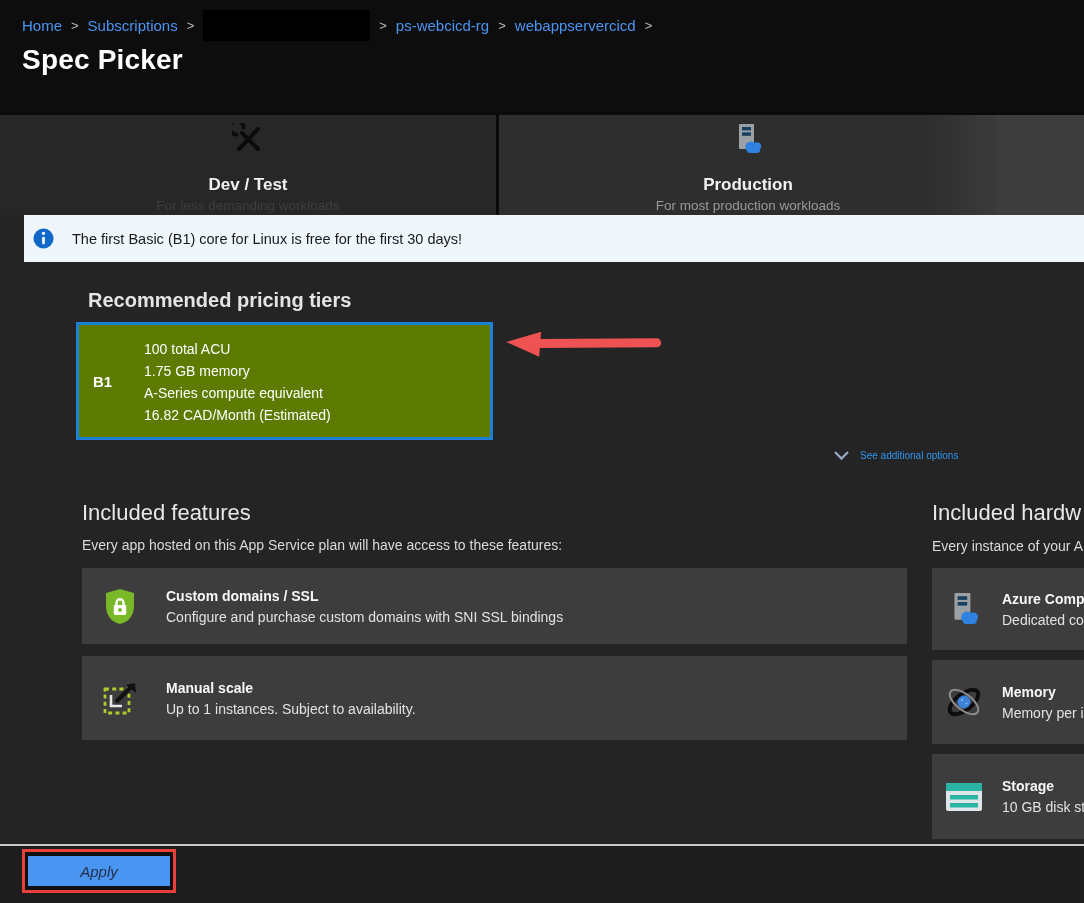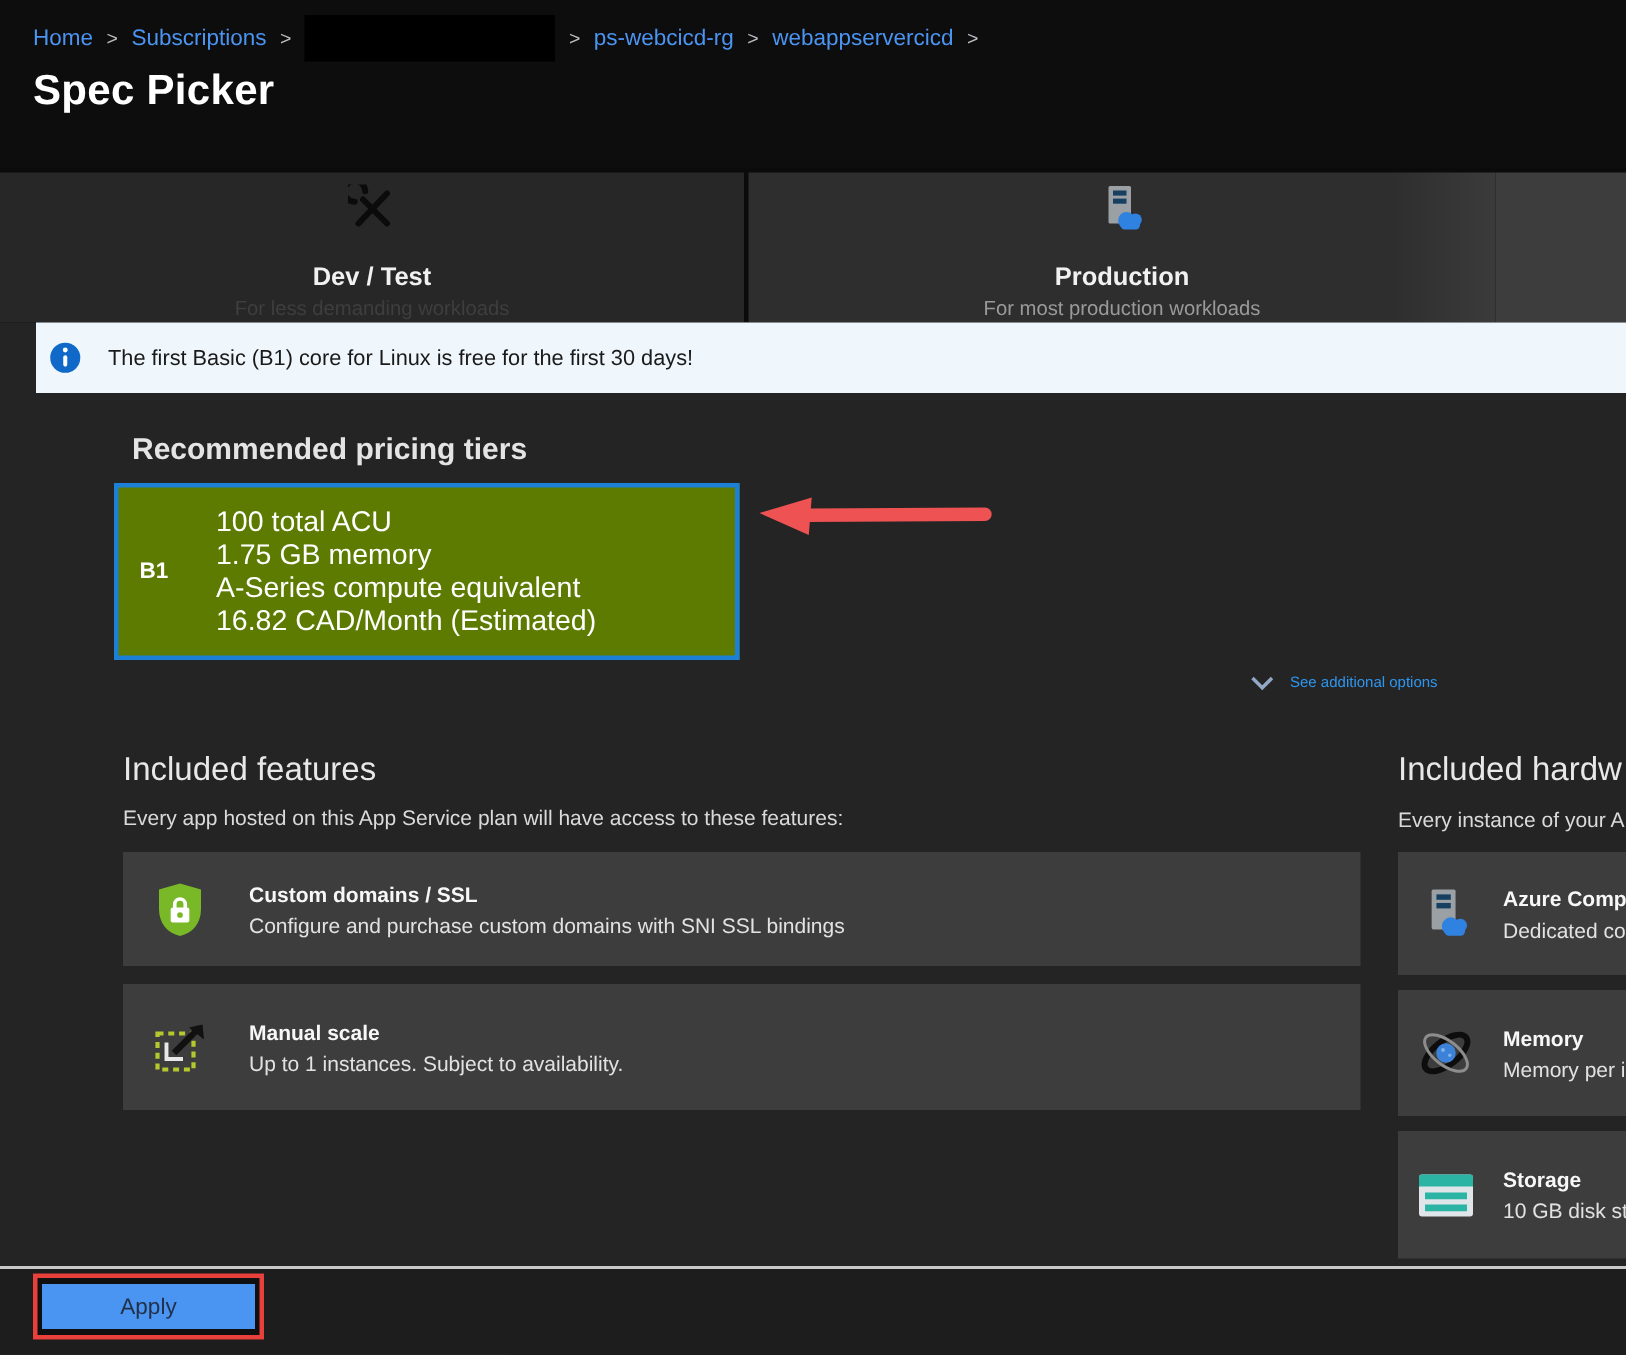--- a/index.html
+++ b/index.html
@@ -29,21 +29,21 @@
 
   
   .banner { position:absolute; left:0; top:215px; width:1084px; height:47px; background:#eff6fc; display:flex; align-items:center;margin-left:24px; }
   .banner-icon { position:absolute; left:9px; top:13px; }
   .banner-text { margin-left:48px; font-size:14.5px; color:#1a1a1a; }
 
   
   .rec-heading { position:absolute; left:88px; top:289px; font-size:20px; font-weight:600; color:#e4e4e4; }
   .tier-card { position:absolute; left:76px; top:322px; width:417px; height:118px; background:#5c7b00; border:3px solid #1d80d7; cursor:pointer; }
   .tier-code { position:absolute; left:14px; top:50%; transform:translateY(-50%); color:#fff; font-weight:bold; font-size:15px; }
-  .tier-details { position:absolute; left:65px; top:13px; color:#ffffff; font-size:19px; line-height:22px; }
+  .tier-details { position:absolute; left:65px; top:13px; color:#ffffff; font-size:14px; line-height:22px; }
   .arrow-annot { position:absolute; left:498px; top:326px; transform:rotate(4.5deg); }
   .see-more { position:absolute; left:833px; top:450px; display:flex; align-items:center; gap:10px; cursor:pointer; }
   .see-more span { color:#2f96ee; font-size:10px; }
 
   
   .sec-heading { position:absolute; font-size:22px; font-weight:500; color:#e8e8e8; white-space:nowrap; }
   .sec-sub { position:absolute; font-size:14px; color:#dadada; white-space:nowrap; }
   .feat-heading { left:82px; top:500px; }
   .feat-sub { left:82px; top:537px; }
   .hw-heading { left:932px; top:500px; }
@@ -59,21 +59,21 @@
   .hcardc .card-icon { margin-left:10px; margin-right:8px; }
   .card-text { margin-left:24px; white-space:nowrap; }
   .hcardc .card-text { margin-left:8px; }
   .card-title { font-size:14px; font-weight:bold; color:#f7f7f7; }
   .card-desc { margin-top:5px; font-size:14px; color:#e2e2e2; }
 
   
   .footer-divider { position:absolute; left:0; top:844px; width:1084px; height:2px; background:#c9c9c9; }
   .footer { position:absolute; left:0; top:846px; width:1084px; height:57px; background:#1d1d1d; }
   .annotation-box { position:absolute; left:22px; top:849px; width:154px; height:44px; border:3px solid #e8413c; background:#101010; padding:4px 3px; }
-  .apply-btn { width:100%; height:100%; background:#4a94f2; color:#22304a; border:none; font-family:"Liberation Sans", sans-serif; font-size:15px; cursor:pointer; }
+  .apply-btn { width:100%; height:100%; background:#4a94f2; color:#22304a; border:none; font-family:"Liberation Sans", sans-serif; font-size:15px; cursor:pointer;font-style:italic; }
 </style>
 </head>
 <body>
 
 <div class="screen">
 
   <div class="header">
     <nav class="breadcrumb">
       <a class="crumb">Home</a>
       <span class="crumb-sep">&gt;</span>

